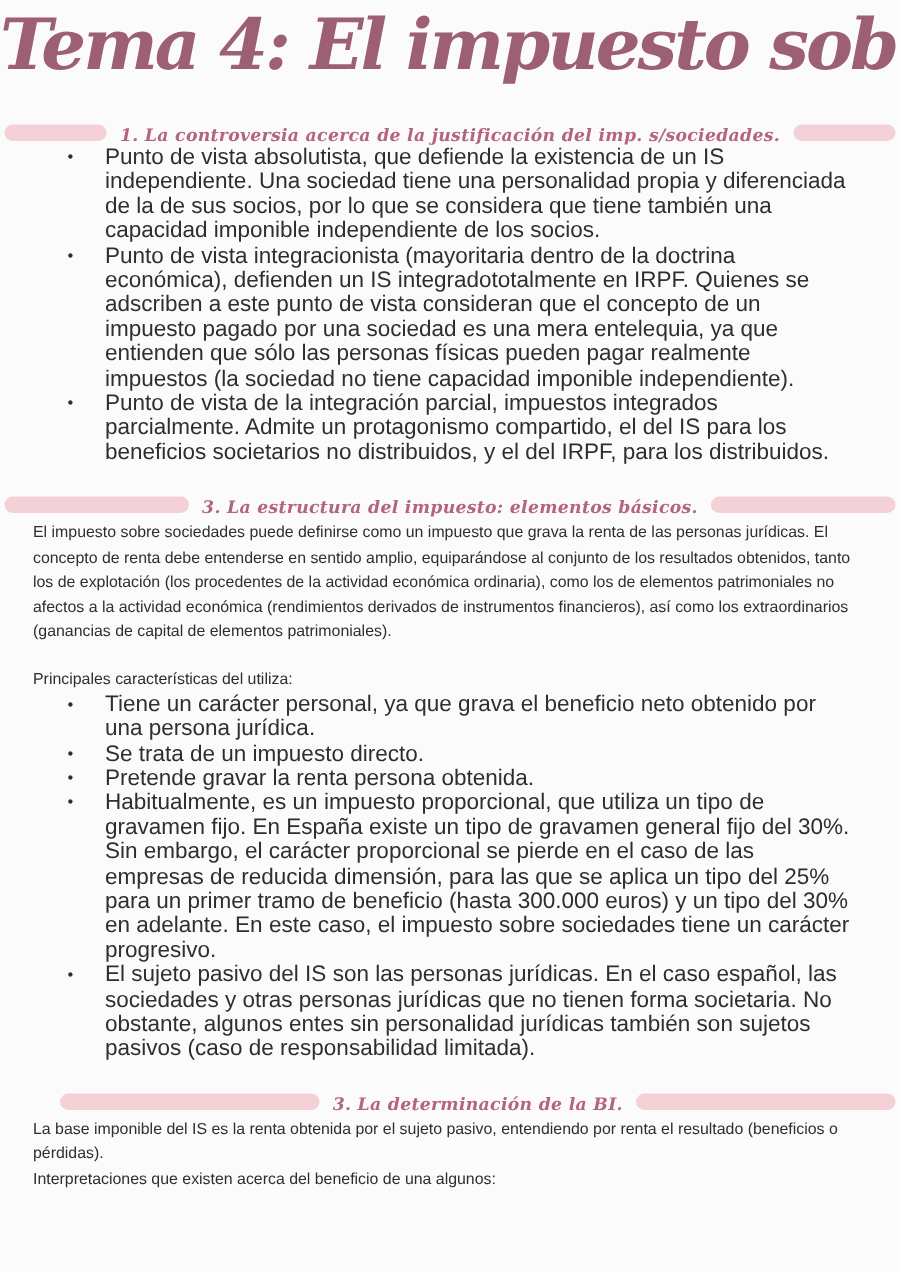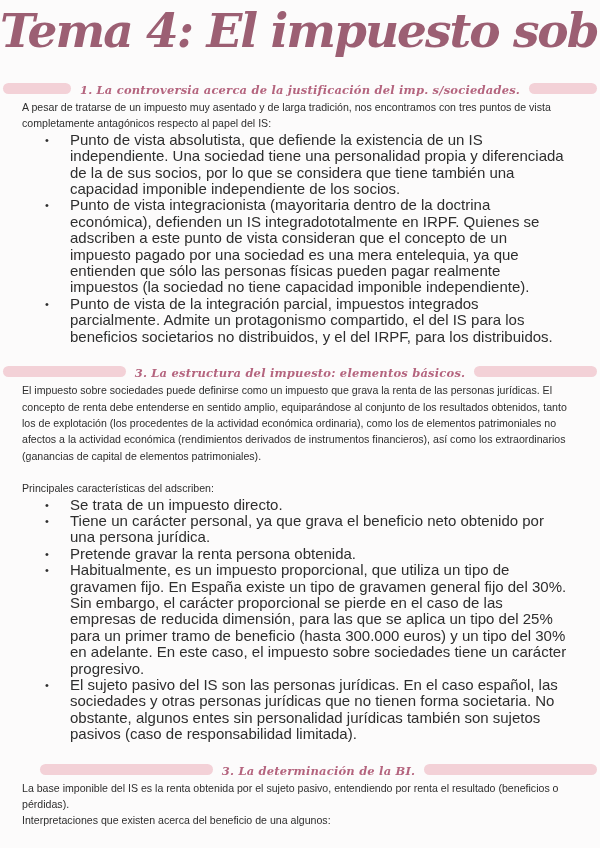--- a/index.html
+++ b/index.html
@@ -74,44 +74,41 @@
 
   <div class="title-block">
     <div class="title-line">Tema 4: El impuesto sobre</div>
   </div>
 
   <div class="heading-row h1-row">
     <span class="hl-bar"></span>
     <span class="heading-text">1. La controversia acerca de la justificación del imp. s/sociedades.</span>
     <span class="hl-bar"></span>
   </div>
-  <div class="body-block">
-    <p>A pesar de tratarse de un impuesto muy asentado y de larga tradición, nos encontramos con tres puntos de vista completamente antagónicos respecto al papel del IS:</p>
-  </div>
   <ul class="bullets">
     <li>Punto de vista absolutista, que defiende la existencia de un IS independiente. Una sociedad tiene una personalidad propia y diferenciada de la de sus socios, por lo que se considera que tiene también una capacidad imponible independiente de los socios.</li>
     <li>Punto de vista integracionista (mayoritaria dentro de la doctrina económica), defienden un IS integradototalmente en IRPF. Quienes se adscriben a este punto de vista consideran que el concepto de un impuesto pagado por una sociedad es una mera entelequia, ya que entienden que sólo las personas físicas pueden pagar realmente impuestos (la sociedad no tiene capacidad imponible independiente).</li>
     <li>Punto de vista de la integración parcial, impuestos integrados parcialmente. Admite un protagonismo compartido, el del IS para los beneficios societarios no distribuidos, y el del IRPF, para los distribuidos.</li>
   </ul>
 
   <div class="heading-row h2-row">
     <span class="hl-bar"></span>
     <span class="heading-text">3. La estructura del impuesto: elementos básicos.</span>
     <span class="hl-bar"></span>
   </div>
   <div class="body-block">
     <p>El impuesto sobre sociedades puede definirse como un impuesto que grava la renta de las personas jurídicas. El concepto de renta debe entenderse en sentido amplio, equiparándose al conjunto de los resultados obtenidos, tanto los de explotación (los procedentes de la actividad económica ordinaria), como los de elementos patrimoniales no afectos a la actividad económica (rendimientos derivados de instrumentos financieros), así como los extraordinarios (ganancias de capital de elementos patrimoniales).</p>
   </div>
   <div class="spacer-line"></div>
   <div class="body-block">
-    <p>Principales características del adscriben:</p>
+    <p>Principales características del utiliza:</p>
   </div>
   <ul class="bullets">
+    <li>Tiene un carácter personal, ya que grava el beneficio neto obtenido por una persona jurídica.</li>
     <li>Se trata de un impuesto directo.</li>
-    <li>Tiene un carácter personal, ya que grava el beneficio neto obtenido por una persona jurídica.</li>
     <li>Pretende gravar la renta persona obtenida.</li>
     <li>Habitualmente, es un impuesto proporcional, que utiliza un tipo de gravamen fijo. En España existe un tipo de gravamen general fijo del 30%. Sin embargo, el carácter proporcional se pierde en el caso de las empresas de reducida dimensión, para las que se aplica un tipo del 25% para un primer tramo de beneficio (hasta 300.000 euros) y un tipo del 30% en adelante. En este caso, el impuesto sobre sociedades tiene un carácter progresivo.</li>
     <li>El sujeto pasivo del IS son las personas jurídicas. En el caso español, las sociedades y otras personas jurídicas que no tienen forma societaria. No obstante, algunos entes sin personalidad jurídicas también son sujetos pasivos (caso de responsabilidad limitada).</li>
   </ul>
 
   <div class="heading-row h3-row">
     <span class="hl-bar"></span>
     <span class="heading-text">3. La determinación de la BI.</span>
     <span class="hl-bar"></span>
   </div>

